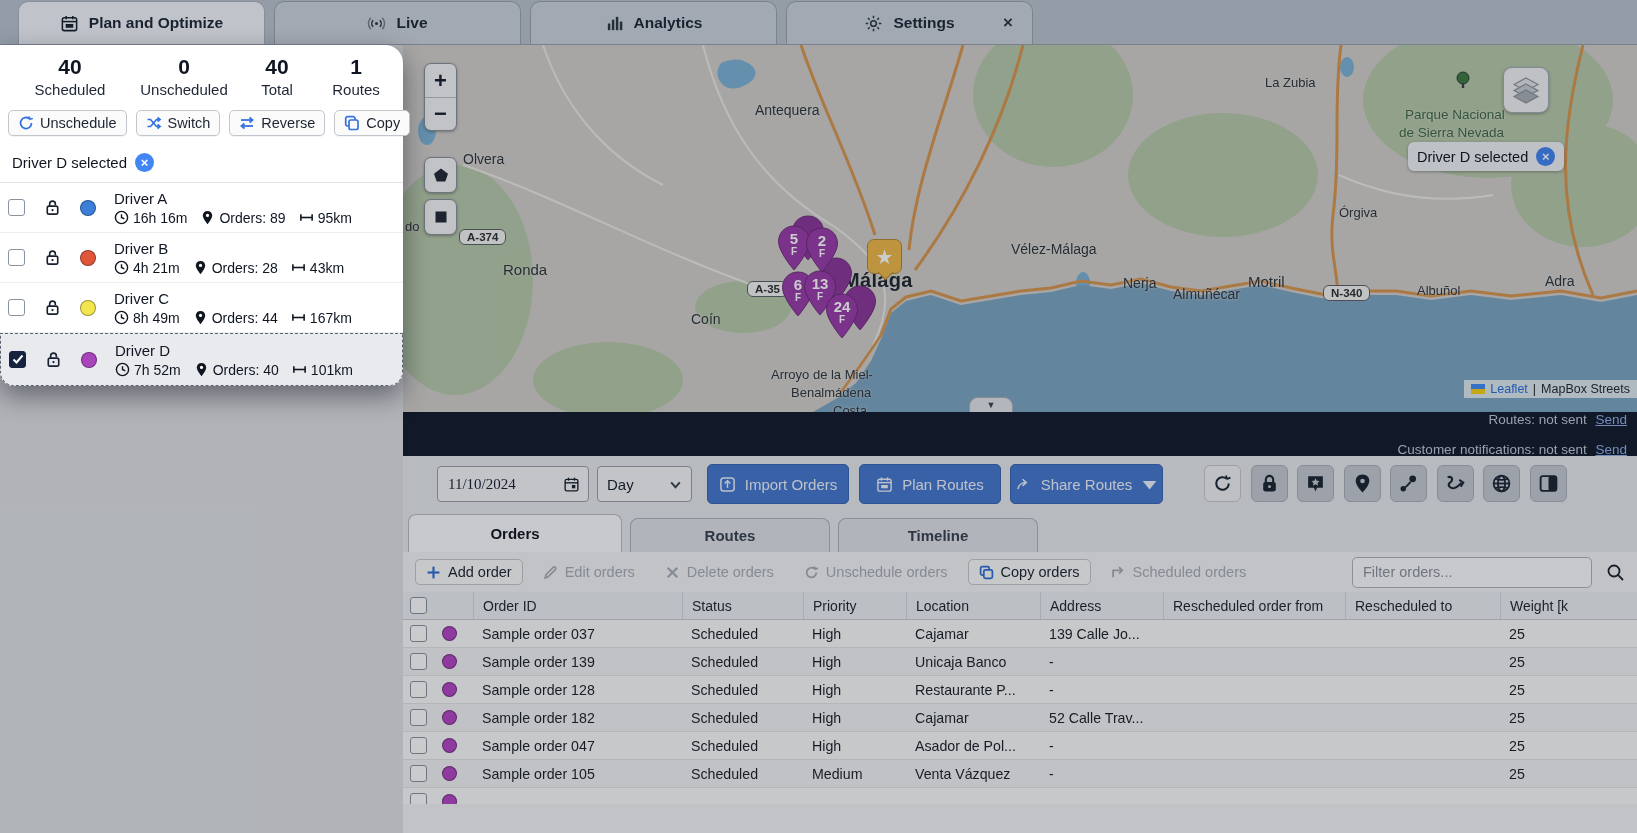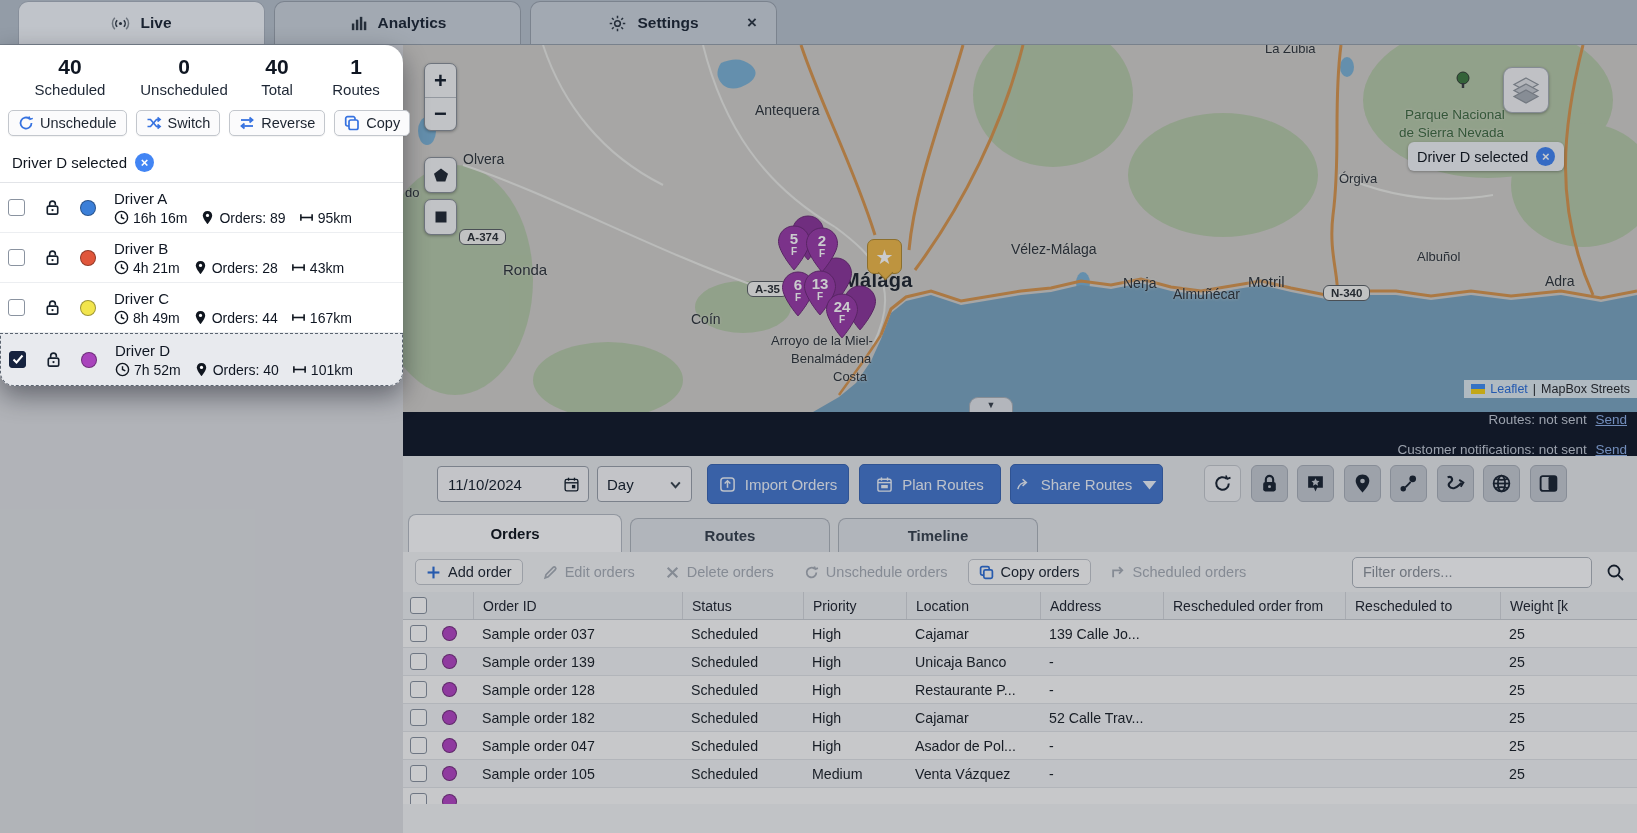--- a/index.html
+++ b/index.html
@@ -56,21 +56,21 @@
   .drv-meta .m { display:inline-flex; align-items:center; gap:4px; }
   .drv-meta svg { width:15px; height:15px; }
 
   
   .map-region { position:absolute; left:403px; top:45px; width:1234px; height:367px; overflow:hidden;
     background:#d2d0cc; z-index:10; }
   .map-bg { position:absolute; left:0; top:0; }
   .map-label { position:absolute; font-size:14px; color:#2f353c; white-space:nowrap; text-shadow:0 0 3px rgba(230,230,228,.8); }
   .map-label.big { font-size:20px; font-weight:bold; color:#1f2630; letter-spacing:.3px; }
   .map-label.green { color:#3f6a40; font-size:13.5px; }
-  .map-label.small { font-size:13px; }
+  .map-label.small { font-size:13px;margin-top:34px; }
   .road-badge { position:absolute; background:#f4f4f1; border:1.5px solid #5c6166; border-radius:6px;
     font-size:11.5px; font-weight:bold; color:#2c3137; padding:1px 7px; }
   .zoom-ctl { position:absolute; left:21px; top:18px; width:33px; border:1px solid #8a9099; border-radius:7px;
     overflow:hidden; background:#f4f5f7; box-shadow:0 1px 3px rgba(0,0,0,.3); }
   .zoom-btn { width:100%; height:33px; display:flex; align-items:center; justify-content:center;
     font-size:22px; font-weight:bold; color:#16202e; }
   .zoom-btn + .zoom-btn { border-top:1px solid #b9bec5; }
   .shape-btn { position:absolute; left:21px; width:33px; height:36px; border:1px solid #8a9099; border-radius:7px;
     background:#f4f5f7; display:flex; align-items:center; justify-content:center; box-shadow:0 1px 3px rgba(0,0,0,.3); }
   .layers-ctl { position:absolute; left:1100px; top:22px; width:46px; height:46px; border-radius:9px;
@@ -104,21 +104,21 @@
     display:flex; flex-direction:column; align-items:flex-end; justify-content:center; gap:15px; padding-right:10px; }
   .notif-line { font-size:13.5px; color:#c3cad6; }
   .notif-line a { color:#8fb0e8; text-decoration:underline; margin-left:5px; }
 
   
   .bottom-region { position:absolute; left:403px; top:456px; width:1234px; height:377px; background:#e7e9ec; z-index:10; }
   .toolbar { position:absolute; left:0; top:0; width:100%; height:56px; display:flex; align-items:center; }
   .date-input { position:absolute; left:34px; top:10px; width:152px; height:36px; border:1px solid #9aa1ab;
     border-radius:4px; background:#f6f7f9; display:flex; align-items:center; padding:0 8px 0 10px; }
   .date-input input { border:none; background:transparent; font-size:15px; color:#16202e; width:112px;
-    font-family:Liberation Sans, sans-serif; outline:none; }
+    font-family:Liberation Serif, serif; outline:none; }
   .date-input svg { width:17px; height:17px; margin-left:auto; }
   .day-select { position:absolute; left:194px; top:10px; width:95px; height:36px; border:1px solid #9aa1ab;
     border-radius:4px; background:#f6f7f9; display:flex; align-items:center; padding:0 9px; font-size:15px; color:#16202e; }
   .day-select svg { width:13px; height:13px; margin-left:auto; }
   .blue-btn { position:absolute; top:8px; height:40px; background:#4678cf; border:1px solid #3a66b4; border-radius:5px;
     color:#eef3fc; font-size:15px; display:flex; align-items:center; justify-content:center; gap:9px; }
   .blue-btn svg { width:17px; height:17px; }
   .iconbar-btn { position:absolute; top:9px; width:37px; height:37px; border-radius:6px; background:#c6cbd3;
     border:1px solid #aab0ba; display:flex; align-items:center; justify-content:center; }
   .iconbar-btn.light { background:#f0f1f4; border-color:#c4c8ce; }
@@ -151,20 +151,30 @@
   .t-row.alt { background:#f3f4f6; }
   .t-row .c { padding-left:9px; overflow:hidden; white-space:nowrap; }
   .t-row .cbwrap { display:flex; justify-content:center; }
   .t-row .dotwrap { display:flex; justify-content:flex-start; padding-left:9px; }
   .t-dot { width:15px; height:15px; border-radius:50%; border:1px solid rgba(0,0,0,.35); }
 </style>
 </head>
 <body>
 
 <div class="tabbar">
+  <div class="tab">
+    <svg class="ticon" viewBox="0 0 20 20" fill="none" stroke="#16202e" stroke-width="1.6">
+      <rect x="2.5" y="4" width="15" height="13.5" rx="2"></rect>
+        <line x1="2.5" y1="8" x2="17.5" y2="8"></line>
+      <line x1="6.5" y1="2" x2="6.5" y2="5.5"></line>
+        <line x1="13.5" y1="2" x2="13.5" y2="5.5"></line>
+      <rect x="6" y="10.5" width="8" height="4" fill="#16202e" stroke="none"></rect>
+    </svg>
+    <span>Plan and Optimize</span>
+  </div>
   <div class="tab">
     <svg class="ticon" viewBox="0 0 20 20" fill="none" stroke="#2c3643" stroke-width="1.6">
       <circle cx="10" cy="10" r="1.6" fill="#2c3643" stroke="none"></circle>
       <path d="M6.5 13.5 a5 5 0 0 1 0 -7"></path>
         <path d="M13.5 6.5 a5 5 0 0 1 0 7"></path>
       <path d="M4 16 a8.5 8.5 0 0 1 0 -12" opacity=".55"></path>
         <path d="M16 4 a8.5 8.5 0 0 1 0 12" opacity=".55"></path>
     </svg>
     <span>Live</span>
   </div>

